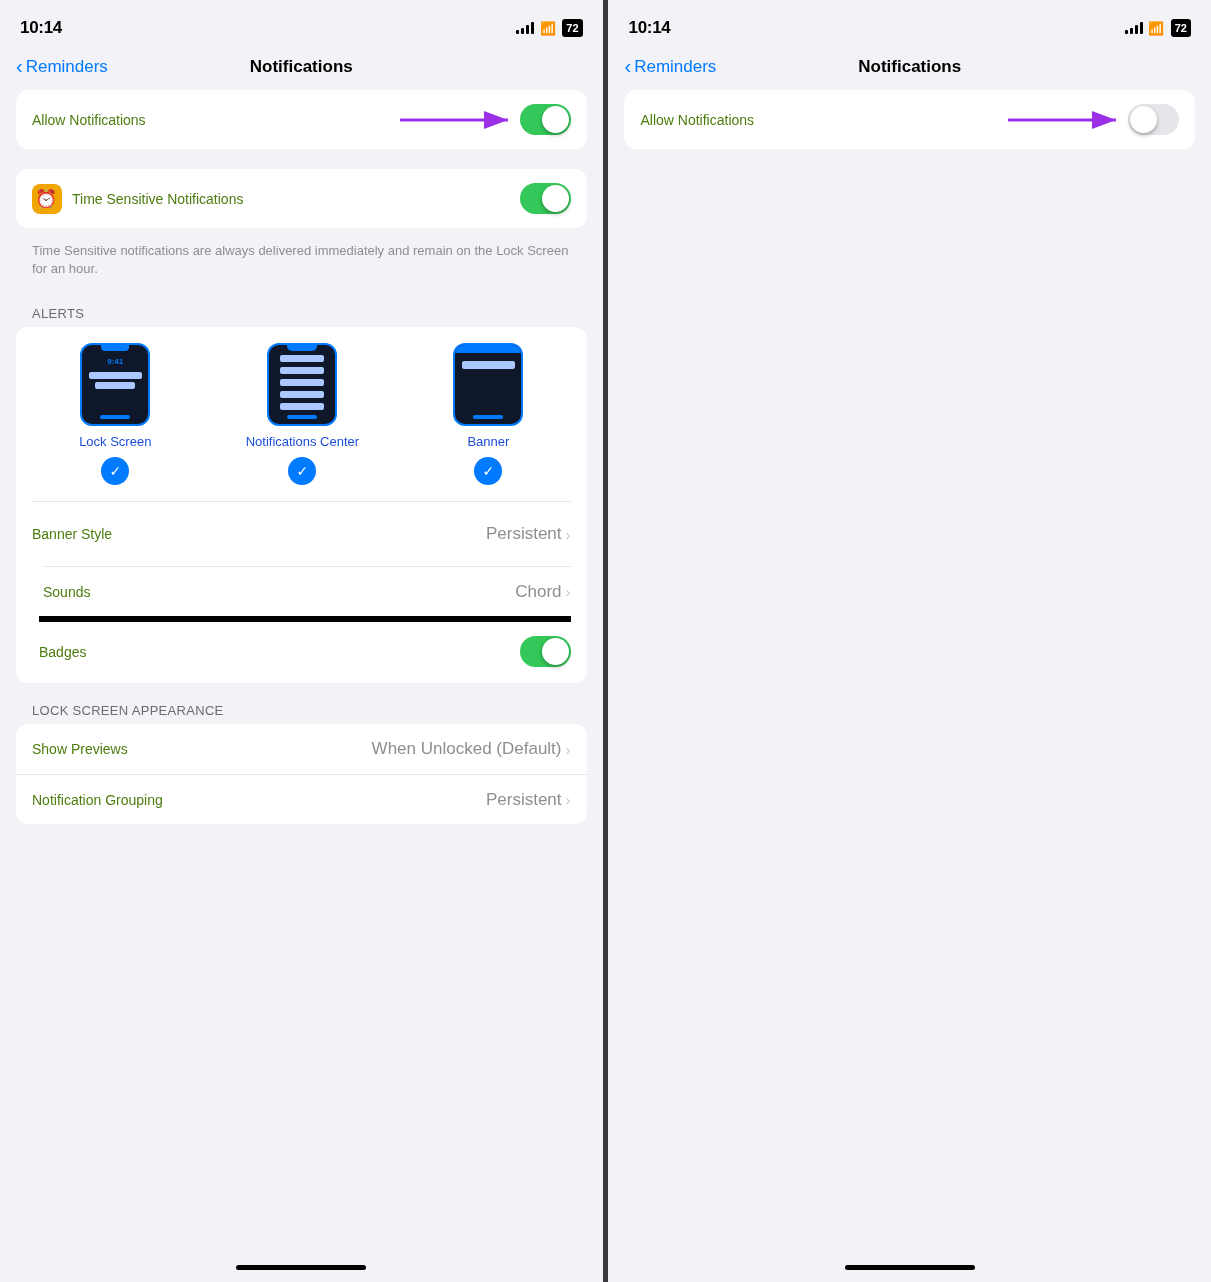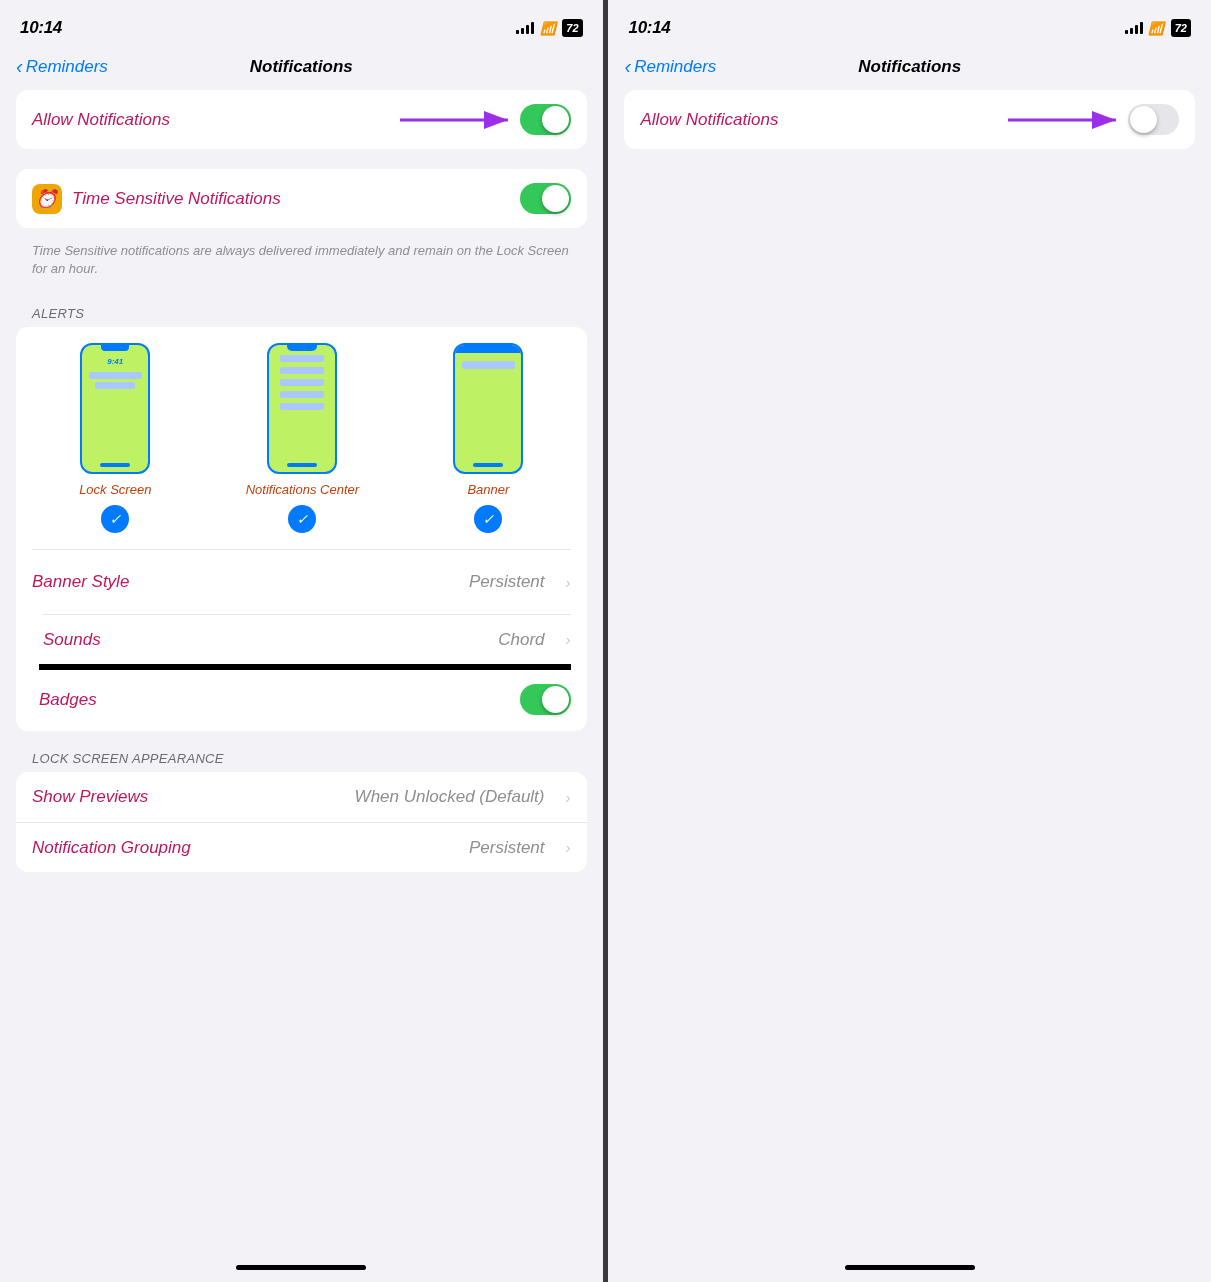--- a/index.html
+++ b/index.html
@@ -12,21 +12,20 @@
       overflow: hidden;
     }
 
     .phone-panel {
       width: 605px;
       height: 1282px;
       background: #f2f2f7;
       display: flex;
       flex-direction: column;
       position: relative;
-      font-style: italic;
     }
 
     .divider {
       width: 6px;
       background: #3a3a3c;
       height: 100%;
     }
 
     
     .status-bar {
@@ -127,29 +126,29 @@
       justify-content: space-between;
       padding: 14px 16px;
       min-height: 50px;
     }
 
     .card-row + .card-row {
       border-top: 1px solid #e5e5ea;
     }
 
     .card-row-label {
-      font-size: 17px;
-      color: #be185d;
+      font-size: 14px;
+      color: #4d7c0f;
       font-weight: 400;
     }
 
     .card-row-value {
       display: flex;
       align-items: center;
-      gap: 21px;
+      gap: 4px;
       color: #8e8e93;
       font-size: 17px;
     }
 
     .chevron-right {
       color: #c7c7cc;
       font-size: 15px;
     }
 
     
@@ -240,29 +239,29 @@
     }
     .alert-option {
       display: flex;
       flex-direction: column;
       align-items: center;
       gap: 8px;
       cursor: pointer;
     }
     .alert-option-label {
       font-size: 13px;
-      color: #c2410c;
+      color: #1d4ed8;
     }
     .phone-mockup {
       width: 70px;
-      height: 131px;
+      height: 83px;
       border: 2.5px solid #007aff;
       border-radius: 12px;
       position: relative;
-      background: #bef264;
+      background: #0f172a;
       display: flex;
       flex-direction: column;
       align-items: center;
       overflow: hidden;
     }
     .phone-mockup.lockscreen {
       
     }
     .phone-notch {
       width: 30px;

